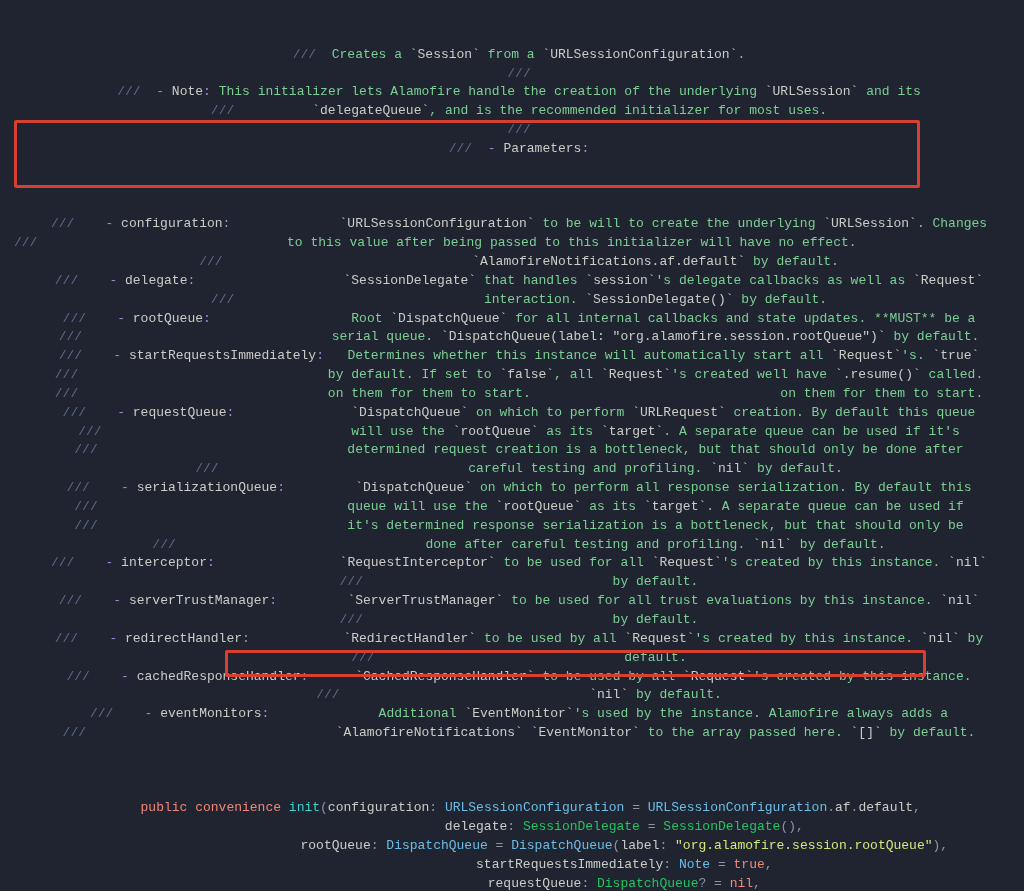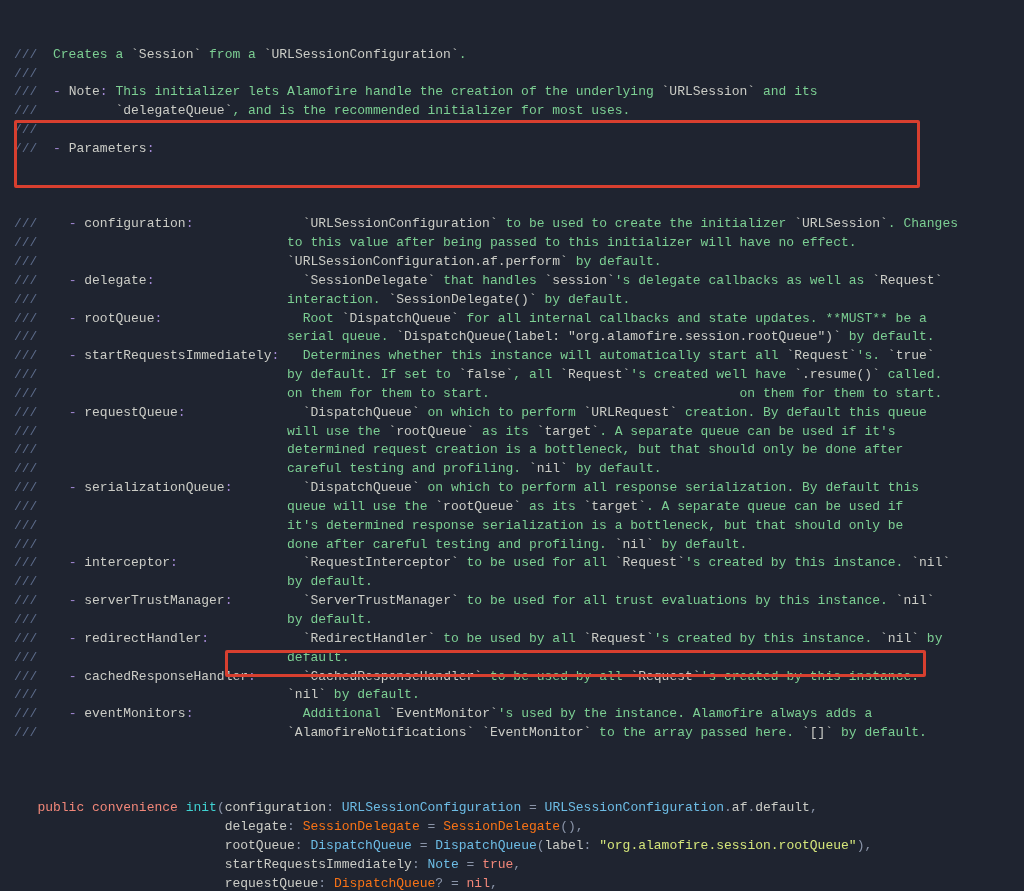--- a/index.html
+++ b/index.html
@@ -10,30 +10,31 @@
     font-size: 13px;
     line-height: 1.45;
     color: #cbccc6;
   }
   .container {
     padding: 8px 0;
     white-space: pre;
   }
   .pad {
     padding-left: 14px;
+    text-align: center;
   }
   .slash   { color: #5c6b8a; }
   .doc     { color: #7ccf93; }
   .dash    { color: #a389d4; }
   .kw      { color: #f28779; }
   .name    { color: #cbccc6; }
   .type    { color: #6dbde6; }
   .str     { color: #d5e67a; }
   .punc    { color: #8a94a8; }
-  .fn      { color: #f97316; }
+  .fn      { color: #22c55e; }
   .cyan    { color: #3fd2d2; }
 
   .hl {
     border: 3px solid #d73f2f;
     border-radius: 2px;
   }
   .hl-block {
     position: absolute;
     pointer-events: none;
   }
@@ -48,23 +49,23 @@
 <div class="pad">
 <span class="slash">///</span>  <span class="doc">Creates a </span><span class="name">`Session`</span><span class="doc"> from a </span><span class="name">`URLSessionConfiguration`</span><span class="doc">.</span>
 <span class="slash">///</span>
 <span class="slash">///</span><span class="doc">  </span><span class="dash">-</span><span class="name"> Note</span><span class="dash">:</span><span class="doc"> This initializer lets Alamofire handle the creation of the underlying </span><span class="name">`URLSession`</span><span class="doc"> and its</span>
 <span class="slash">///</span><span class="doc">          </span><span class="name">`delegateQueue`</span><span class="doc">, and is the recommended initializer for most uses.</span>
 <span class="slash">///</span>
 <span class="slash">///</span><span class="doc">  </span><span class="dash">-</span><span class="name"> Parameters</span><span class="dash">:</span>
 </div>
 <div class="hl-block hl" style="left:14px;top:120px;width:900px;height:62px;"></div>
 <div class="pad">
-<span class="slash">///</span><span class="doc">    </span><span class="dash">-</span><span class="name"> configuration</span><span class="dash">:</span><span class="slash">              </span><span class="name">`URLSessionConfiguration`</span><span class="doc"> to be used to create the initializer </span><span class="name">`URLSession`</span><span class="doc">. Changes</span>
+<span class="slash">///</span><span class="doc">    </span><span class="dash">-</span><span class="name"> configuration</span><span class="dash">:</span><span class="slash">              </span><span class="name">`URLSessionConfiguration`</span><span class="doc"> to be will to create the underlying </span><span class="name">`URLSession`</span><span class="doc">. Changes</span>
 <span class="slash" style="color:#5c6b8a">///</span><span class="doc">                                to this value after being passed to this initializer will have no effect.</span><span class="doc">                                to this value after being passed to this initializer will have no effect.</span>
-<span class="slash">///</span><span class="doc">                                </span><span class="name">`URLSessionConfiguration.af.perform`</span><span class="doc"> by default.</span>
+<span class="slash">///</span><span class="doc">                                </span><span class="name">`AlamofireNotifications.af.default`</span><span class="doc"> by default.</span>
 <span class="slash">///</span><span class="doc">    </span><span class="dash">-</span><span class="name"> delegate</span><span class="dash">:</span><span class="slash">                   </span><span class="name">`SessionDelegate`</span><span class="doc"> that handles </span><span class="name">`session`</span><span class="doc">'s delegate callbacks as well as </span><span class="name">`Request`</span>
 <span class="slash">///</span><span class="doc">                                interaction. </span><span class="name">`SessionDelegate()`</span><span class="doc"> by default.</span>
 <span class="slash">///</span><span class="doc">    </span><span class="dash">-</span><span class="name"> rootQueue</span><span class="dash">:</span><span class="slash">                  </span><span class="doc">Root </span><span class="name">`DispatchQueue`</span><span class="doc"> for all internal callbacks and state updates. **MUST** be a</span>
 <span class="slash">///</span><span class="doc">                                serial queue. </span><span class="name">`DispatchQueue(label: "org.alamofire.session.rootQueue")`</span><span class="doc"> by default.</span>
 <span class="slash">///</span><span class="doc">    </span><span class="dash">-</span><span class="name"> startRequestsImmediately</span><span class="dash">:</span><span class="slash">   </span><span class="doc">Determines whether this instance will automatically start all </span><span class="name">`Request`</span><span class="doc">'s. </span><span class="name">`true`</span>
 <span class="slash">///</span><span class="doc">                                by default. If set to </span><span class="name">`false`</span><span class="doc">, all </span><span class="name">`Request`</span><span class="doc">'s created well have </span><span class="name">`.resume()`</span><span class="doc"> called.</span>
 <span class="slash">///</span><span class="doc">                                on them for them to start.</span><span class="doc">                                on them for them to start.</span>
 <span class="slash">///</span><span class="doc">    </span><span class="dash">-</span><span class="name"> requestQueue</span><span class="dash">:</span><span class="slash">               </span><span class="name">`DispatchQueue`</span><span class="doc"> on which to perform </span><span class="name">`URLRequest`</span><span class="doc"> creation. By default this queue</span>
 <span class="slash">///</span><span class="doc">                                will use the </span><span class="name">`rootQueue`</span><span class="doc"> as its </span><span class="name">`target`</span><span class="doc">. A separate queue can be used if it's</span>
 <span class="slash">///</span><span class="doc">                                determined request creation is a bottleneck, but that should only be done after</span>

